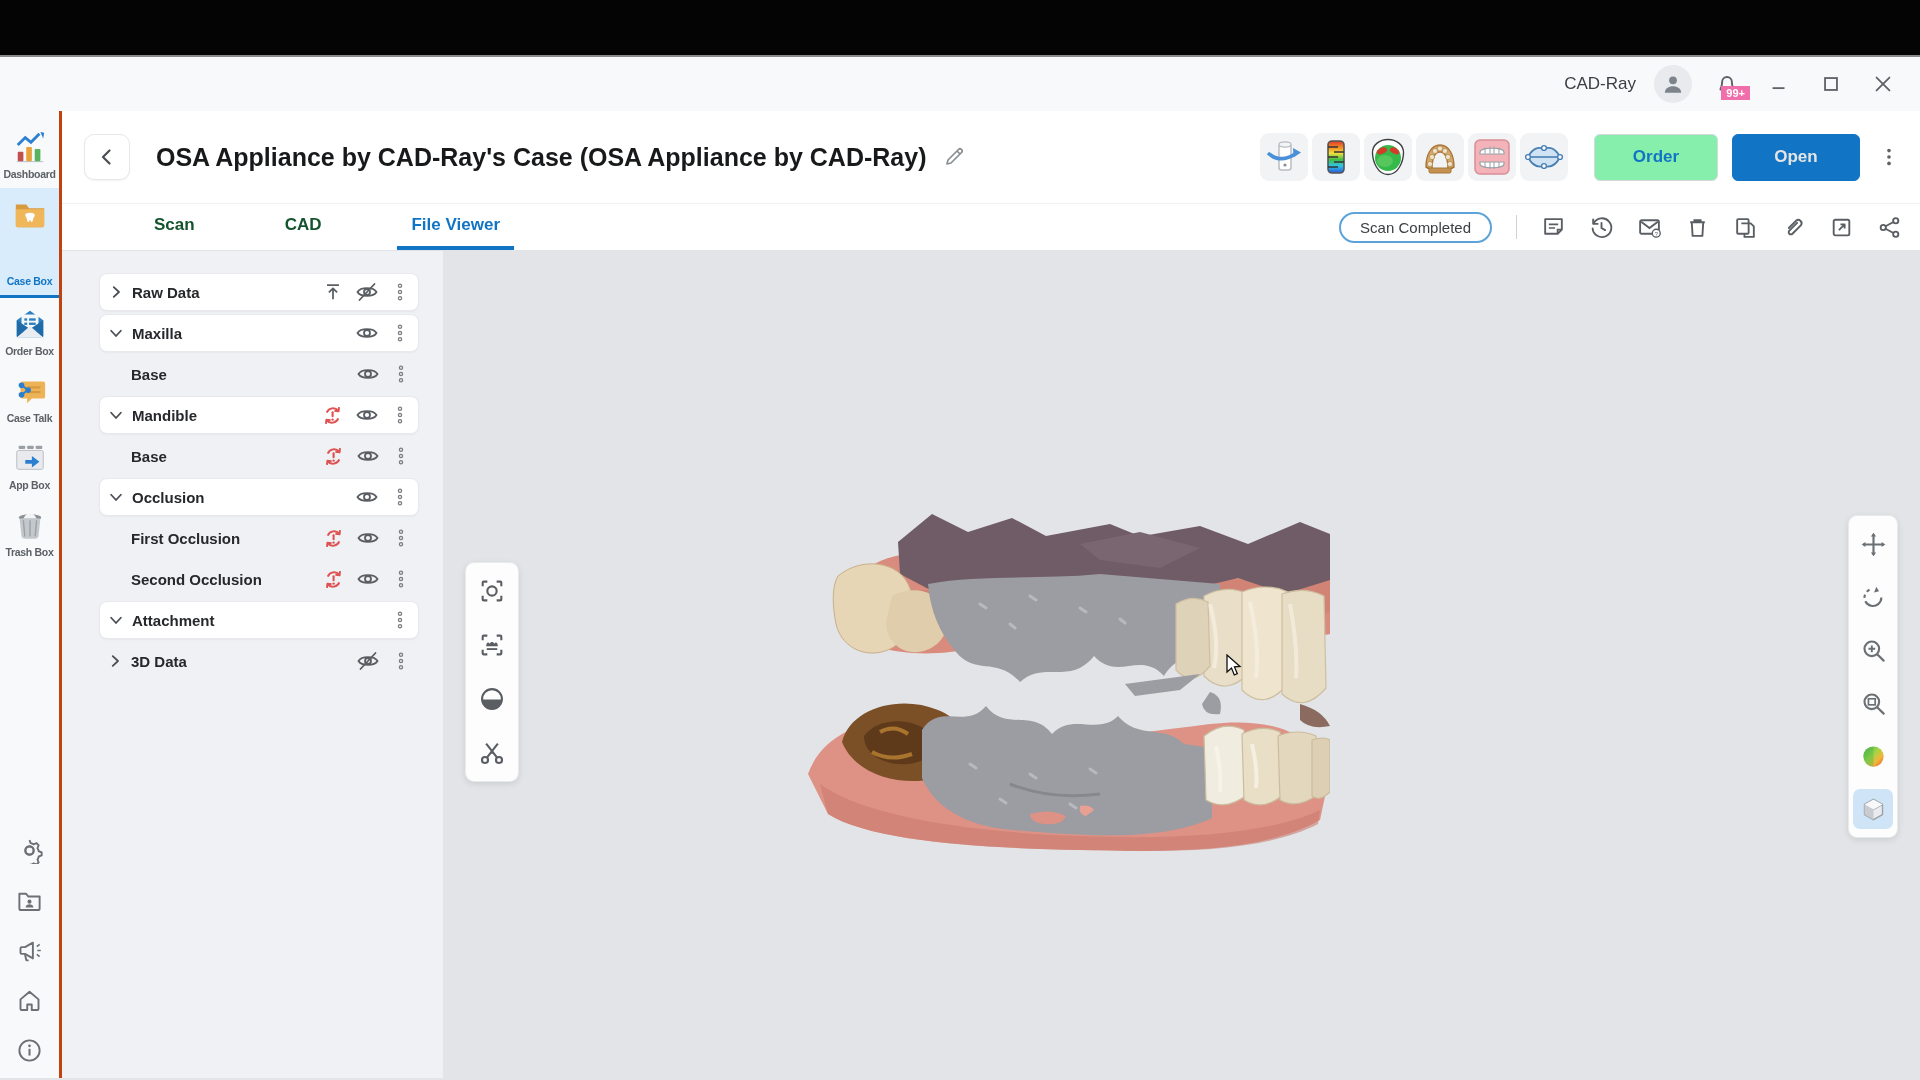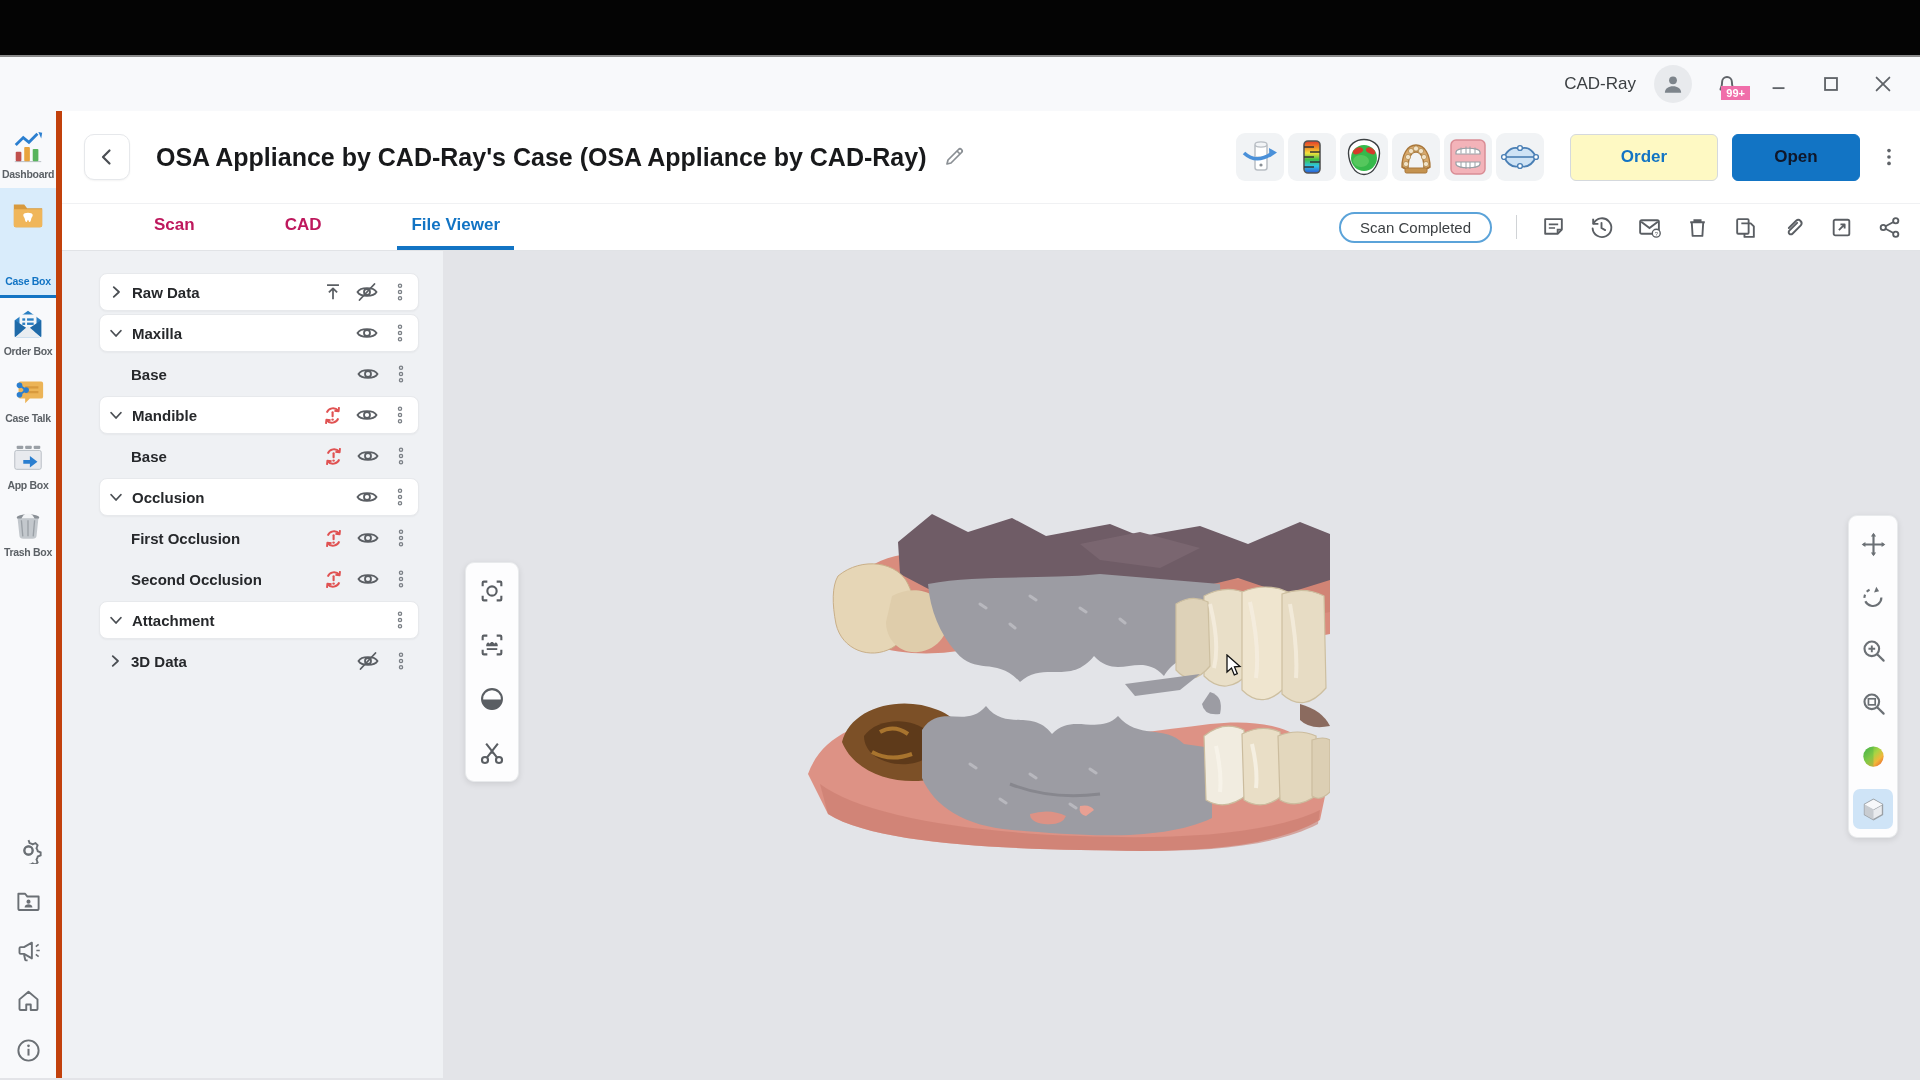--- a/index.html
+++ b/index.html
@@ -18,46 +18,46 @@
   .account-name { font-size:17px; color:#3c4043; }
   .avatar { width:38px; height:38px; border-radius:50%; background:#e8eaed; display:flex; align-items:center; justify-content:center; }
   .bell-wrap { position:relative; width:34px; height:34px; display:flex; align-items:center; justify-content:center; }
   .badge { position:absolute; right:-6px; bottom:1px; background:#f06eaa; color:#fff; font-size:11px; font-weight:bold; border-radius:0; padding:1px 5px; }
   .winbtn { width:34px; height:34px; display:flex; align-items:center; justify-content:center; cursor:default; }
 
   
   .main { display:flex; height:967px; }
 
   
-  .sidebar { width:62px; background:#f8f9fb; border-right:6px solid #c2410c; display:flex; flex-direction:column; align-items:stretch; padding-top:10px; }
+  .sidebar { width:62px; background:#f8f9fb; border-right:3px solid #c2410c; display:flex; flex-direction:column; align-items:stretch; padding-top:10px; }
   .sb-item { display:flex; flex-direction:column; align-items:center; padding:9px 0 8px; gap:4px; }
   .sb-item .sb-label { font-size:10.5px; font-weight:bold; color:#5c6166; letter-spacing:-.3px; }
   .sb-item.active { background:#d9ecfb; border-bottom:3px solid #1274c4;gap:44px; }
   .sb-item.active .sb-label { color:#1274c4; }
   .sb-footer { margin-top:auto; display:flex; flex-direction:column; align-items:center; gap:23px; padding-bottom:14px; }
 
   
   .content { flex:1; display:flex; flex-direction:column; min-width:0; }
 
   
   .case-header { background:#ffffff; height:93px; display:flex; align-items:center; padding:0 16px 0 22px; border-bottom:1px solid #f0f1f3; }
   .back-btn { width:46px; height:46px; border:1px solid #e6e8eb; border-radius:10px; background:#fff; box-shadow:0 1px 2px rgba(0,0,0,.05); display:flex; align-items:center; justify-content:center; }
   .case-title { font-size:25px; font-weight:bold; color:#18191b; margin-left:26px; white-space:nowrap; }
   .edit-btn { margin-left:16px; display:flex; }
   .hspacer { flex:1; }
   .appicons { display:flex; gap:4px; margin-right:26px; }
   .appicon { width:48px; height:48px; border-radius:9px; background:#f1f3f5; display:flex; align-items:center; justify-content:center; }
   .btn { height:47px; border-radius:6px; font-size:17px; font-weight:bold; display:flex; align-items:center; justify-content:center; }
-  .btn-order { width:148px; background:#fef9c3; border:1px solid #d5d9dd; color:#1274c4; }
-  .btn-open { width:128px; background:#1274c4; border:1px solid #1274c4; color:#0f172a; margin-left:14px; }
+  .btn-order { width:124px; background:#86efac; border:1px solid #d5d9dd; color:#1274c4; }
+  .btn-open { width:128px; background:#1274c4; border:1px solid #1274c4; color:#e5e5e5; margin-left:14px; }
   .kebab { margin-left:14px; width:30px; display:flex; justify-content:center; }
 
   
   .tabbar { background:#fff; height:47px; display:flex; align-items:stretch; padding-left:78px; border-bottom:1px solid #e1e3e6; }
-  .tab { font-size:17px; font-weight:bold; color:#be185d; display:flex; align-items:center; padding:0 14px; margin-right:62px; border-bottom:4px solid transparent; }
+  .tab { font-size:17px; font-weight:bold; color:#14532d; display:flex; align-items:center; padding:0 14px; margin-right:62px; border-bottom:4px solid transparent; }
   .tab.active { color:#1274c4; border-bottom-color:#1274c4; }
   .tab-right { margin-left:auto; display:flex; align-items:center; gap:24px; padding-right:18px; }
   .status-pill { border:2px solid #5ba3d9; border-radius:18px; padding:5px 19px; font-size:15px; color:#3c4043; white-space:nowrap; }
   .vsep { width:1px; height:24px; background:#d0d3d6; }
   .act-icons { display:flex; align-items:center; gap:23px; }
   .act-btn { display:flex; }
 
   
   .workspace { flex:1; display:flex; min-height:0; }
   .tree-panel { width:381px; background:#eff1f4; padding:22px 24px 0 37px; }

